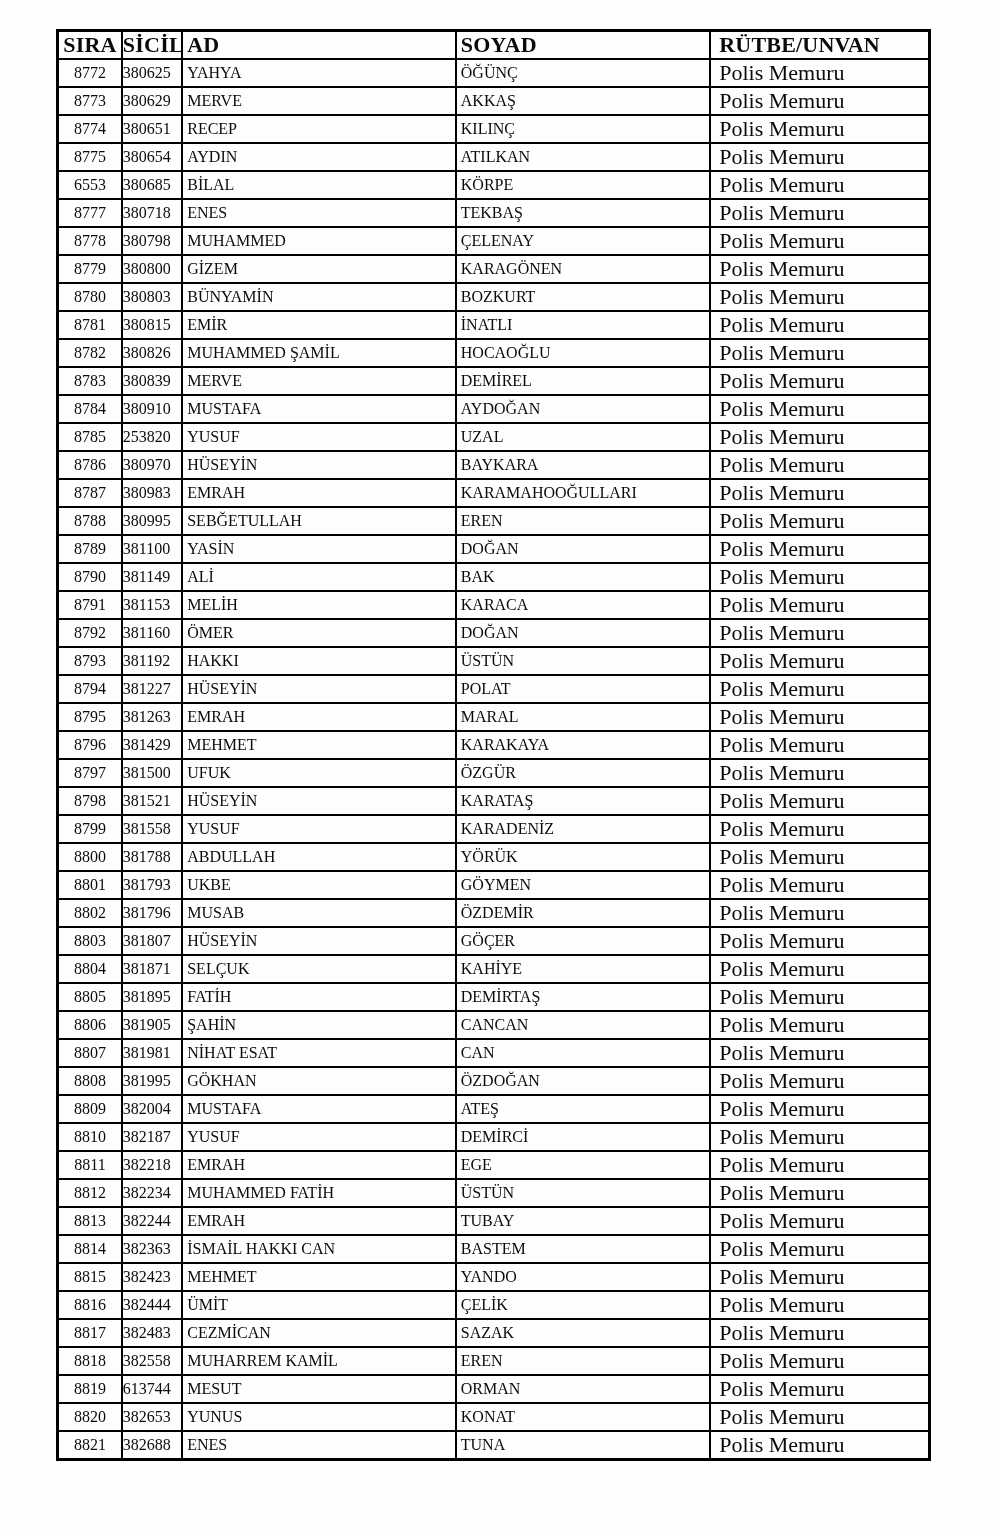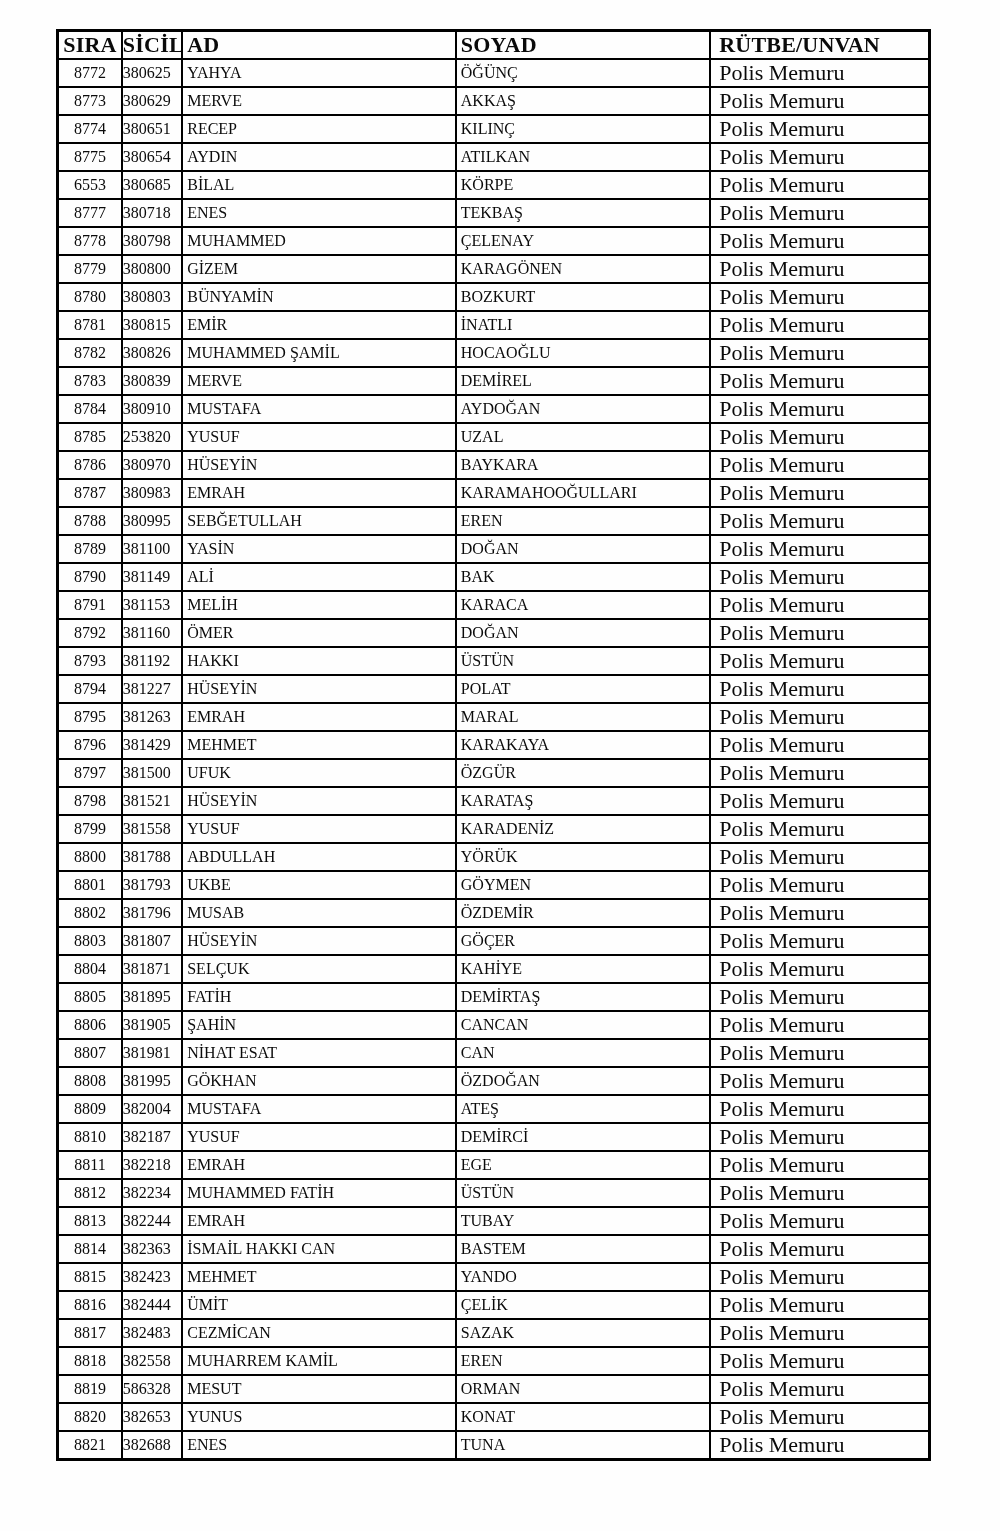--- a/index.html
+++ b/index.html
@@ -394,21 +394,21 @@
         </tr>
         <tr>
           <td class="col-sira">8818</td>
           <td class="col-sicil">382558</td>
           <td class="col-ad">MUHARREM KAMİL</td>
           <td class="col-soyad">EREN</td>
           <td class="col-rutbe">Polis Memuru</td>
         </tr>
         <tr>
           <td class="col-sira">8819</td>
-          <td class="col-sicil">586328</td>
+          <td class="col-sicil">613744</td>
           <td class="col-ad">MESUT</td>
           <td class="col-soyad">ORMAN</td>
           <td class="col-rutbe">Polis Memuru</td>
         </tr>
         <tr>
           <td class="col-sira">8820</td>
           <td class="col-sicil">382653</td>
           <td class="col-ad">YUNUS</td>
           <td class="col-soyad">KONAT</td>
           <td class="col-rutbe">Polis Memuru</td>

